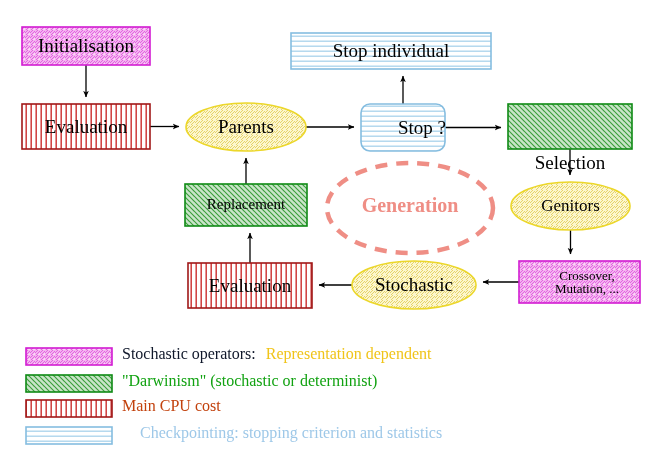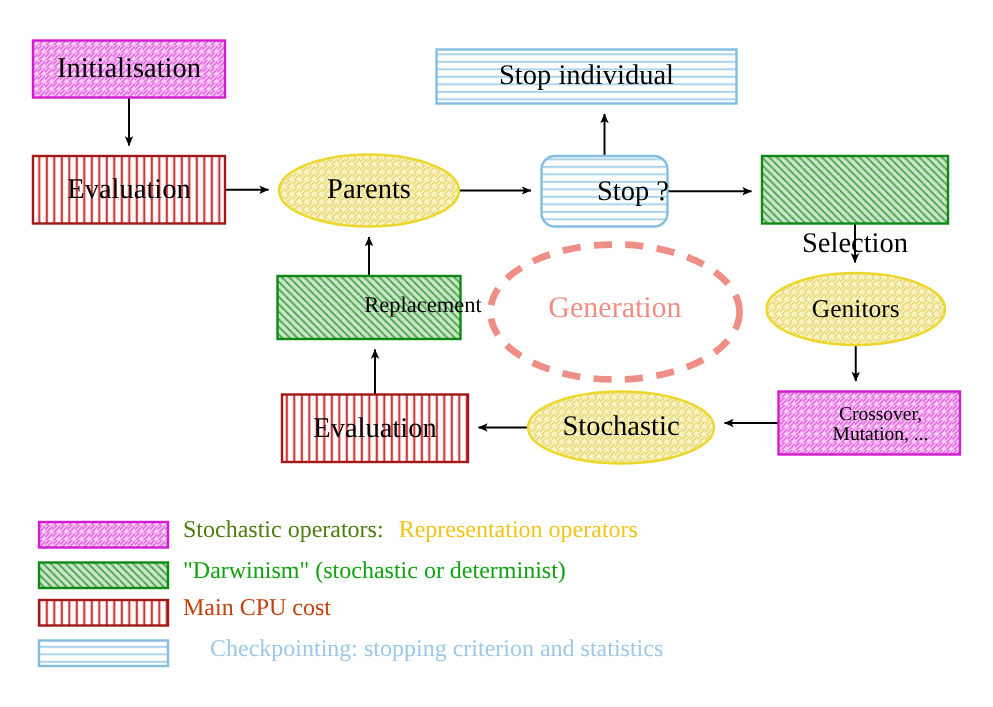--- a/index.html
+++ b/index.html
@@ -36,20 +36,21 @@
     white-space: pre;
   }
   .legend-label {
     position: absolute;
     font-family: "Liberation Serif", "DejaVu Serif", serif;
     white-space: pre;
   }
   .gen-label {
     position: absolute;
     text-align: center;
+    font-weight: bold;
   }
 </style>
 </head>
 <body>
 
 <div id="canvas">
 
   <svg id="svg-layer" viewBox="0 0 662 471">
     <defs>
 
@@ -125,25 +126,25 @@
       <div class="node-label" style="left: 22px; top: 104px; width: 128px; height: 45px; font-size: 19px;">Evaluation</div>
       <div class="node-label" style="left: 186px; top: 103px; width: 120px; height: 48px; font-size: 19px;">Parents</div>
       <div class="node-label" style="left: 291px; top: 33px; width: 200px; height: 36px; font-size: 19px;">Stop individual</div>
       <div class="node-label" style="left: 380px; top: 104px; width: 84px; height: 47px; font-size: 19px;">Stop ?</div>
       <div class="node-label" style="left: 508px; top: 104px; width: 124px; height: 45px; font-size: 19px; margin-top: 36px;">Selection</div>
       <div class="node-label" style="left: 511px; top: 182px; width: 119px; height: 48px; font-size: 17px;">Genitors</div>
       <div class="node-label" style="left: 519px; top: 261px; width: 136px; height: 42px; font-size: 13px;">Crossover,
 Mutation, ...</div>
       <div class="node-label" style="left: 352px; top: 261px; width: 124px; height: 48px; font-size: 19px;">Stochastic</div>
       <div class="node-label" style="left: 188px; top: 263px; width: 124px; height: 45px; font-size: 19px;">Evaluation</div>
-      <div class="node-label" style="left: 185px; top: 184px; width: 122px; height: 42px; font-size: 15px; margin-left: 36px;">Replacement</div>
+      <div class="node-label" style="left: 185px; top: 184px; width: 122px; height: 42px; font-size: 15px;">Replacement</div>
     </div>
 
   <div class="gen-label" id="generation-label" style="left: 327px; top: 194px; width: 166px; font-size: 20px; color: rgb(239, 142, 133);">Generation</div>
 
   <div id="legend-labels">
-      <div class="legend-label" style="left: 122px; top: 345px; font-size: 16px;"><span style="color: #4d7c0f;">Stochastic operators:</span><span style="color: rgb(240, 196, 25); margin-left: 10px;">Representation operators</span></div>
+      <div class="legend-label" style="left: 122px; top: 345px; font-size: 16px;"><span style="color: #0f172a;">Stochastic operators:</span><span style="color: rgb(240, 196, 25); margin-left: 10px;">Representation dependent</span></div>
       <div class="legend-label" style="left: 122px; top: 372px; font-size: 16px;"><span style="color: rgb(17, 162, 17);">"Darwinism" (stochastic or determinist)</span></div>
       <div class="legend-label" style="left: 122px; top: 397px; font-size: 16px;"><span style="color: #c2410c;">Main CPU cost</span></div>
       <div class="legend-label" style="left: 122px; top: 424px; font-size: 16px; margin-left: 18px;"><span style="color: rgb(158, 200, 232);">Checkpointing: stopping criterion and statistics</span></div>
     </div>
 
 </div>
 
 </body></html>

